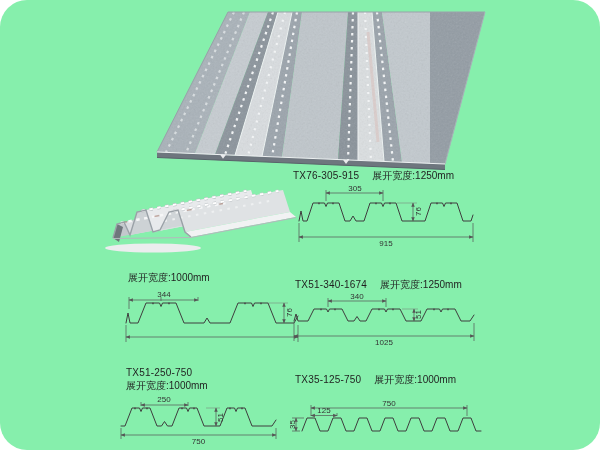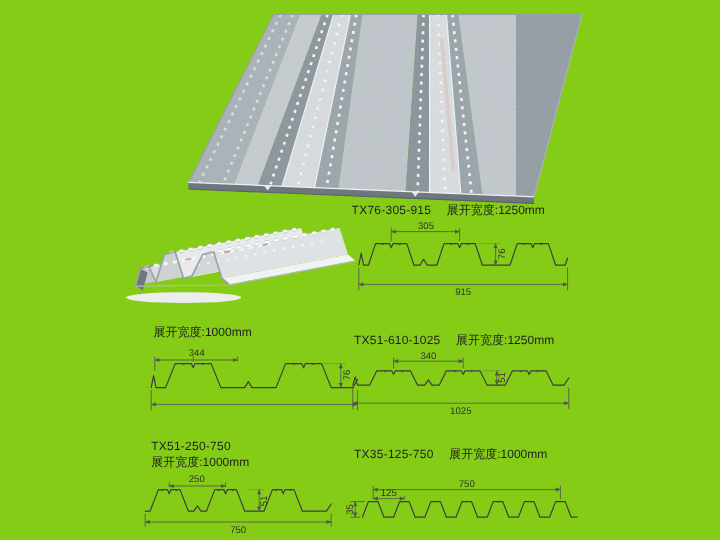--- a/index.html
+++ b/index.html
@@ -1,17 +1,17 @@
 <!DOCTYPE html>
 <html><head>
 <meta charset="utf-8">
 <style>
   html,body{margin:0;padding:0;}
   body{width:600px;height:450px;background:#ffffff;font-family:"Liberation Sans","DejaVu Sans",sans-serif;position:relative;overflow:hidden;}
-  .canvas{position:absolute;left:0;top:0;width:600px;height:450px;background:#84cc16;}
+  .canvas{position:absolute;left:0;top:0;width:600px;height:450px;background:#86efac;border-radius:27px;}
   .photo{position:absolute;}
   .diag{position:absolute;}
   .lbl{font-size:10px;color:#1f1f1f;white-space:nowrap;line-height:11px;}
   .lbl .model{letter-spacing:.2px;}
   .lbl.inline .model{margin-right:13px;}
   .lbl.stack span{display:block;}
   .lbl.stack .unfold{margin-top:2px;}
   .drawing{position:relative;}
   .drawing svg{position:absolute;left:0;top:0;}
   .dim{position:absolute;font-size:8px;color:#333;text-align:center;line-height:9px;white-space:nowrap;}
@@ -173,21 +173,21 @@
           <line class="dl" x1="176" y1="42" x2="176" y2="59"></line>
         <line class="dl" x1="4" y1="54" x2="176" y2="54" marker-start="url(#a2)" marker-end="url(#a2)"></line>
       </svg>
       <span class="dim" style="left:17px;top:7px;width:50px">344</span>
       <span class="dim rot" style="left:159px;top:25px;width:16px">76</span>
     </div>
   </div>
 
   <div class="diag" style="left:288px;top:279px;width:200px;height:74px">
     <div class="lbl inline" style="margin-left:7px">
-      <span class="model">TX51-610-1025</span><span class="unfold">展开宽度:1250mm</span>
+      <span class="model">TX51-340-1674</span><span class="unfold">展开宽度:1250mm</span>
     </div>
     <div class="drawing" style="top:1px;height:58px">
       <svg width="192" height="58" viewBox="0 0 192 58">
         <defs>
             <marker id="a3" markerWidth="7" markerHeight="7" refX="6" refY="3" orient="auto-start-reverse">
               <path d="M0.5,0.5L6.5,3L0.5,5.5z"></path>
             </marker>
           </defs>
         <path class="prof" d="M6,30 L8,23 L10,30 L20,30 L26,18 L38.5,18 L40,21 L41.5,18 L54,18 L60,30 L66,30 L69,25.5 L72,30 L78,30 L84,18 L96.5,18 L98,21 L99.5,18 L112,18 L118,30 L133,30 L139,18 L151.5,18 L153,21 L154.5,18 L167,18 L173,30 L182,30 L186,24"></path>
         <g class="dot">

